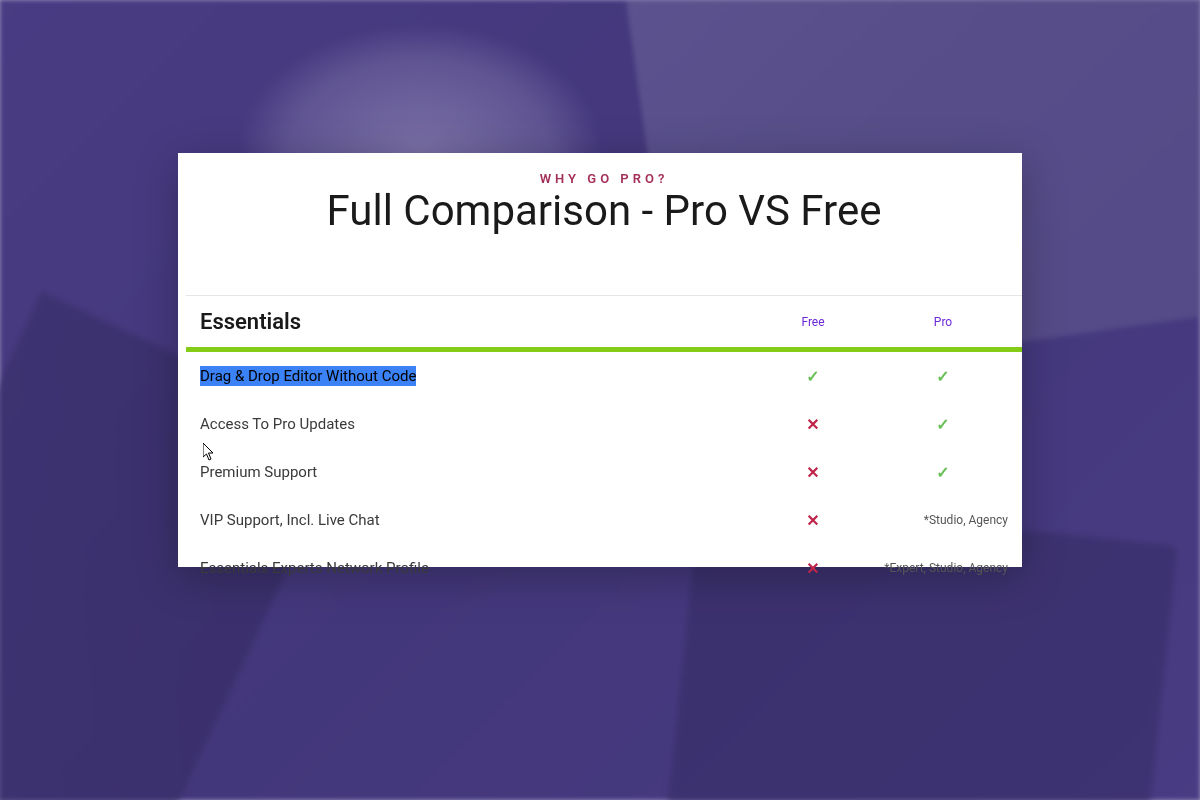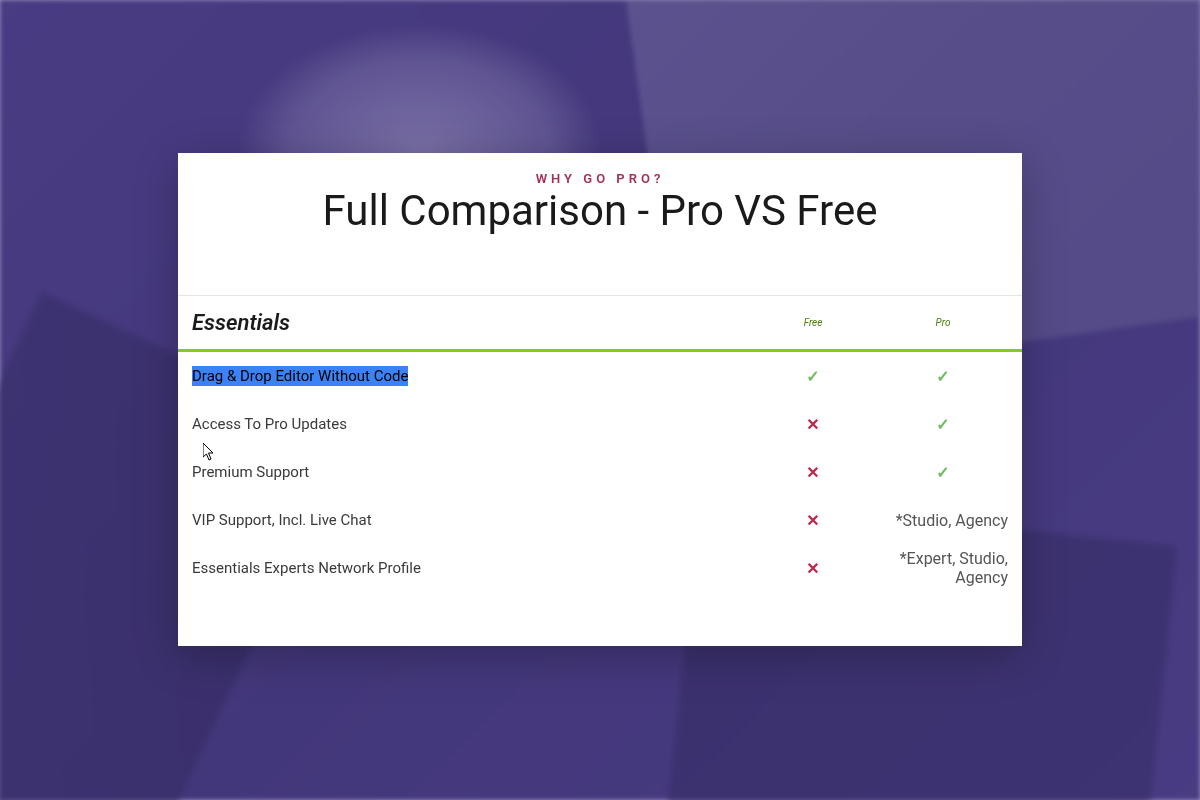--- a/index.html
+++ b/index.html
@@ -52,24 +52,24 @@
   .overlay {
     position: absolute;
     inset: 0;
     background: rgba(73, 58, 138, 0.55);
   }
   .card {
     position: absolute;
     left: 178px;
     top: 153px;
     width: 844px;
-    height: 493px;
+    height: 414px;
     background: #ffffff;
     box-shadow: 0 10px 40px rgba(0,0,0,0.25);
-    padding: 18px 0 0 0;
+    padding: 18px 0 0 8px;
   }
   .eyebrow {
     text-align: center;
     font-size: 13px;
     font-weight: 600;
     letter-spacing: 4px;
     color: #a4305a;
     text-transform: uppercase;
   }
   .title {
@@ -83,51 +83,50 @@
     border-top: 1px solid #e5e5e5;
   }
   .thead, .trow {
     display: grid;
     grid-template-columns: 1fr 130px 130px;
     align-items: center;
     padding: 0 14px;
   }
   .thead {
     height: 56px;
-    border-bottom: 3px solid #84cc16;
-    font-style: italic;
+    border-bottom: 5px solid #84cc16;
   }
   .thead .section-label {
     font-size: 22px;
     font-weight: 600;
     color: #1a1a1a;
   }
   .thead .col {
-    font-size: 10px;
-    color: #4d7c0f;
+    font-size: 12px;
+    color: #6d28d9;
     text-align: center;
   }
   .trow {
     height: 48px;
   }
   .feature {
     font-size: 15px;
     color: #3a3a3a;
   }
   .feature .hl {
     background: #3b82f6;
     color: #000000;
     padding: 1px 0;
   }
   .cell {
     text-align: center;
     font-size: 16px;
   }
   .note {
-    font-size: 16px;
+    font-size: 12px;
     color: #555;
     text-align: right;
     padding-right: 0;
   }
   .check { color: #6bbf59; font-weight: 700; }
   .cross { color: #c0264b; font-weight: 700; }
   .cursor {
     position: absolute;
     left: 203px;
     top: 443px;

